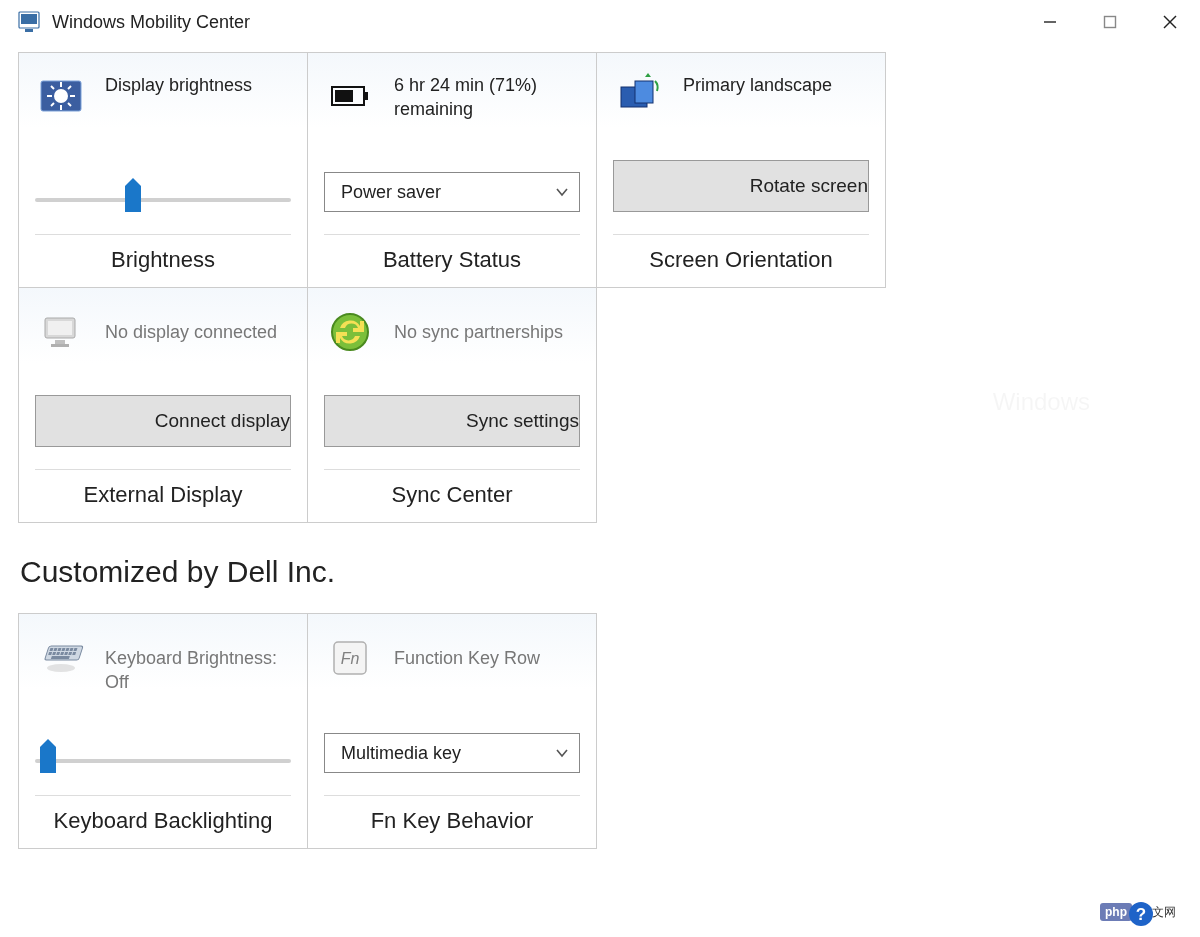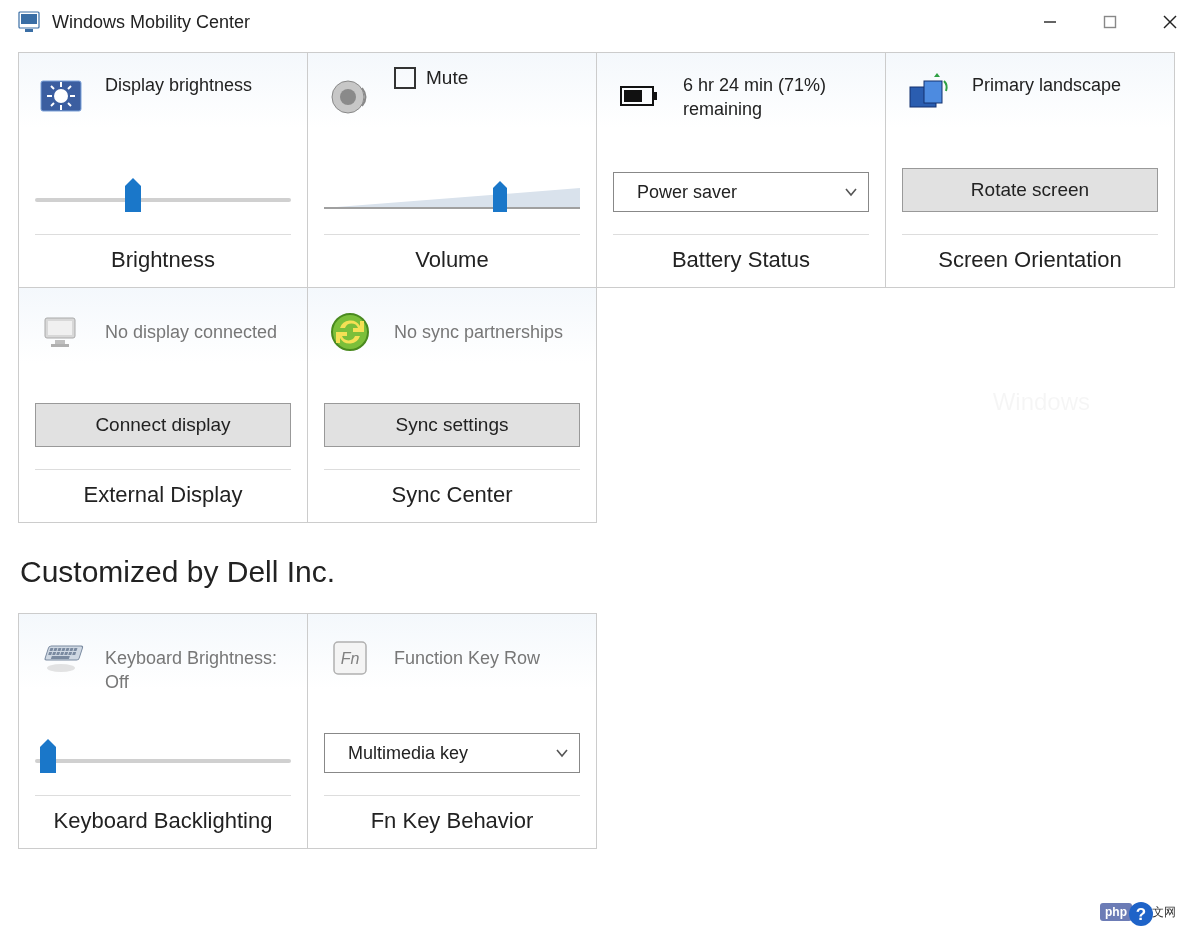--- a/index.html
+++ b/index.html
@@ -33,24 +33,24 @@
   .slider .thumb { position:absolute; top:-2px; width:16px; height:26px; background:#1a77c9; }
   .slider .thumb::before { content:""; position:absolute; top:-8px; left:0; border-left:8px solid transparent; border-right:8px solid transparent; border-bottom:8px solid #1a77c9; }
   .volslider { position:relative; width:100%; height:26px; }
   .volslider svg { width:100%; height:26px; }
   .volslider .thumb { position:absolute; top:2px; width:14px; height:24px; background:#1a77c9; }
   .volslider .thumb::before { content:""; position:absolute; top:-7px; left:0; border-left:7px solid transparent; border-right:7px solid transparent; border-bottom:7px solid #1a77c9; }
   
   .chk { display:flex; align-items:center; gap:10px; font-size:19px; }
   .chk .box { width:22px; height:22px; border:2px solid #333; }
   
-  .dropdown { width:100%; height:40px; border:1px solid #888; display:flex; align-items:center; justify-content:space-between; padding:0 10px 0 23px; font-size:18px; background:#fff; }
+  .dropdown { width:100%; height:40px; border:1px solid #888; display:flex; align-items:center; justify-content:space-between; padding:0 10px 0 16px; font-size:18px; background:#fff; }
   .dropdown .chev { width:14px; height:14px; }
   
-  .btn { width:100%; height:44px; border:1px solid #999; background:#e1e1e1; font-size:19px; display:flex; align-items:center; justify-content:center; }
+  .btn { width:100%; height:52px; border:1px solid #999; background:#e1e1e1; font-size:19px; display:flex; align-items:center; justify-content:flex-end; }
   .section-title { font-size:30px; font-weight:400; margin:32px 0 24px 2px; }
   
   .watermark { position:absolute; right:110px; top:388px; font-size:24px; color:rgba(0,0,0,0.04); font-weight:500; }
   .bottom-badge { position:absolute; right:24px; bottom:16px; display:flex; align-items:center; gap:8px; }
   .bottom-badge .php { background:#6c7cb6; color:#fff; font-size:12px; font-weight:bold; padding:2px 5px; border-radius:3px;margin-left:40px; }
   .bottom-badge .cn { font-size:12px; color:#333; }
   .help-icon { position:absolute; right:22px; bottom:-6px; width:26px; height:26px; }
   
   .iconbox svg { width:48px; height:48px; }
 </style>
@@ -112,45 +112,20 @@
       </div>
       <div class="control-area">
         <div class="slider">
           <div class="track"></div>
           <div class="thumb" style="left:35%"></div>
         </div>
       </div>
       <div class="footer">Brightness</div>
     </div>
 
-    <div class="tile">
-      <div class="head">
-        <div class="iconbox">
-          <svg viewBox="0 0 48 48">
-              <ellipse cx="22" cy="24" rx="16" ry="16" fill="#c7c7c7" stroke="#888"></ellipse>
-              <ellipse cx="22" cy="24" rx="8" ry="8" fill="#8a8a8a"></ellipse>
-              <path d="M36 15 q7 9 0 18" fill="none" stroke="#888" stroke-width="2"></path>
-            </svg>
-        </div>
-        <div class="chk">
-          <span class="box"></span>
-          <span>Mute</span>
-        </div>
-      </div>
-      <div class="control-area">
-        <div class="volslider">
-          <svg viewBox="0 0 240 26" preserveAspectRatio="none">
-              <polygon points="0,22 240,2 240,22" fill="#d9e2ec"></polygon>
-              <line x1="0" y1="22" x2="240" y2="22" stroke="#a0a0a0" stroke-width="2"></line>
-            </svg>
-          <div class="thumb" style="left:66%"></div>
-        </div>
-      </div>
-      <div class="footer">Volume</div>
-    </div>
 
     <div class="tile">
       <div class="head">
         <div class="iconbox">
           <svg viewBox="0 0 48 48">
               <rect x="6" y="14" width="32" height="18" fill="none" stroke="#111" stroke-width="2"></rect>
               <rect x="38" y="19" width="4" height="8" fill="#111"></rect>
               <rect x="9" y="17" width="18" height="12" fill="#111"></rect>
             </svg>
         </div>

